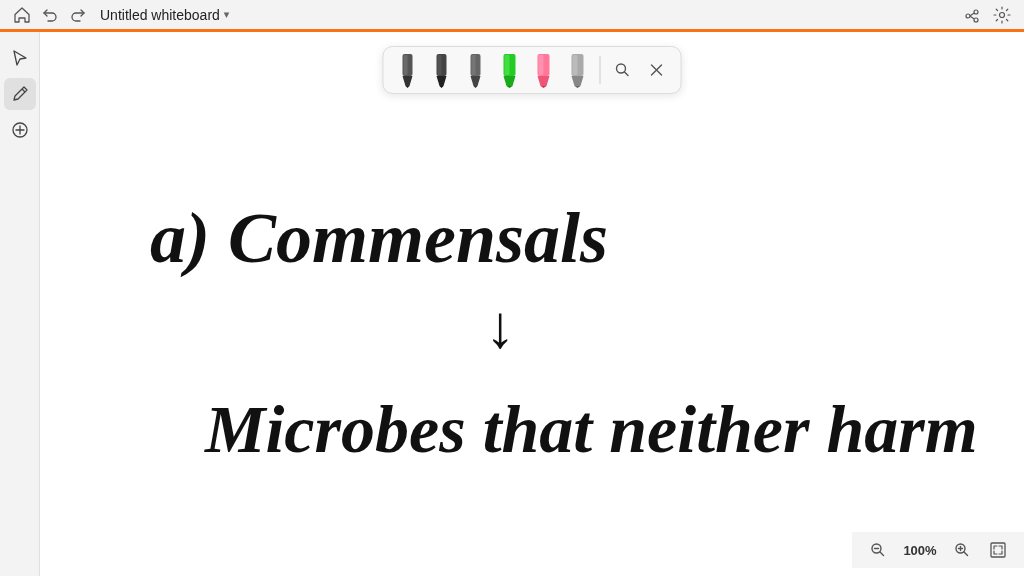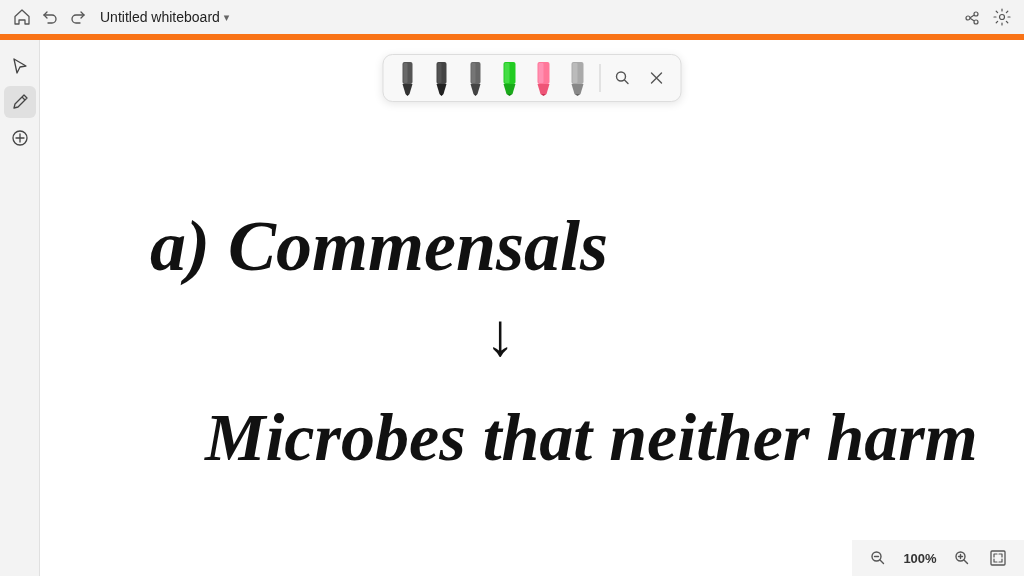--- a/index.html
+++ b/index.html
@@ -8,27 +8,27 @@
       height: 576px;
       overflow: hidden;
       font-family: -apple-system, BlinkMacSystemFont, 'Segoe UI', sans-serif;
       background: #f3f3f3;
       display: flex;
       flex-direction: column;
     }
 
     
     #title-bar {
-      height: 40px;
+      height: 32px;
       background: #f3f3f3;
       display: flex;
       align-items: center;
       padding: 0 12px;
       gap: 8px;
-      border-bottom: 6px solid #f97316;
+      border-bottom: 3px solid #f97316;
       flex-shrink: 0;
     }
     .title-bar-icon {
       width: 20px;
       height: 20px;
       display: flex;
       align-items: center;
       justify-content: center;
       color: #555;
       font-size: 16px;
@@ -148,21 +148,21 @@
     
     #whiteboard-svg {
       position: absolute;
       top: 0; left: 0;
       width: 100%; height: 100%;
     }
 
     
     #bottom-bar {
       position: absolute;
-      bottom: 0; right: 0;
+      bottom: 8px; right: 0;
       height: 36px;
       display: flex;
       align-items: center;
       padding: 0 12px;
       gap: 8px;
       background: rgba(243,243,243,0.9);
     }
     .zoom-btn {
       width: 28px;
       height: 28px;

